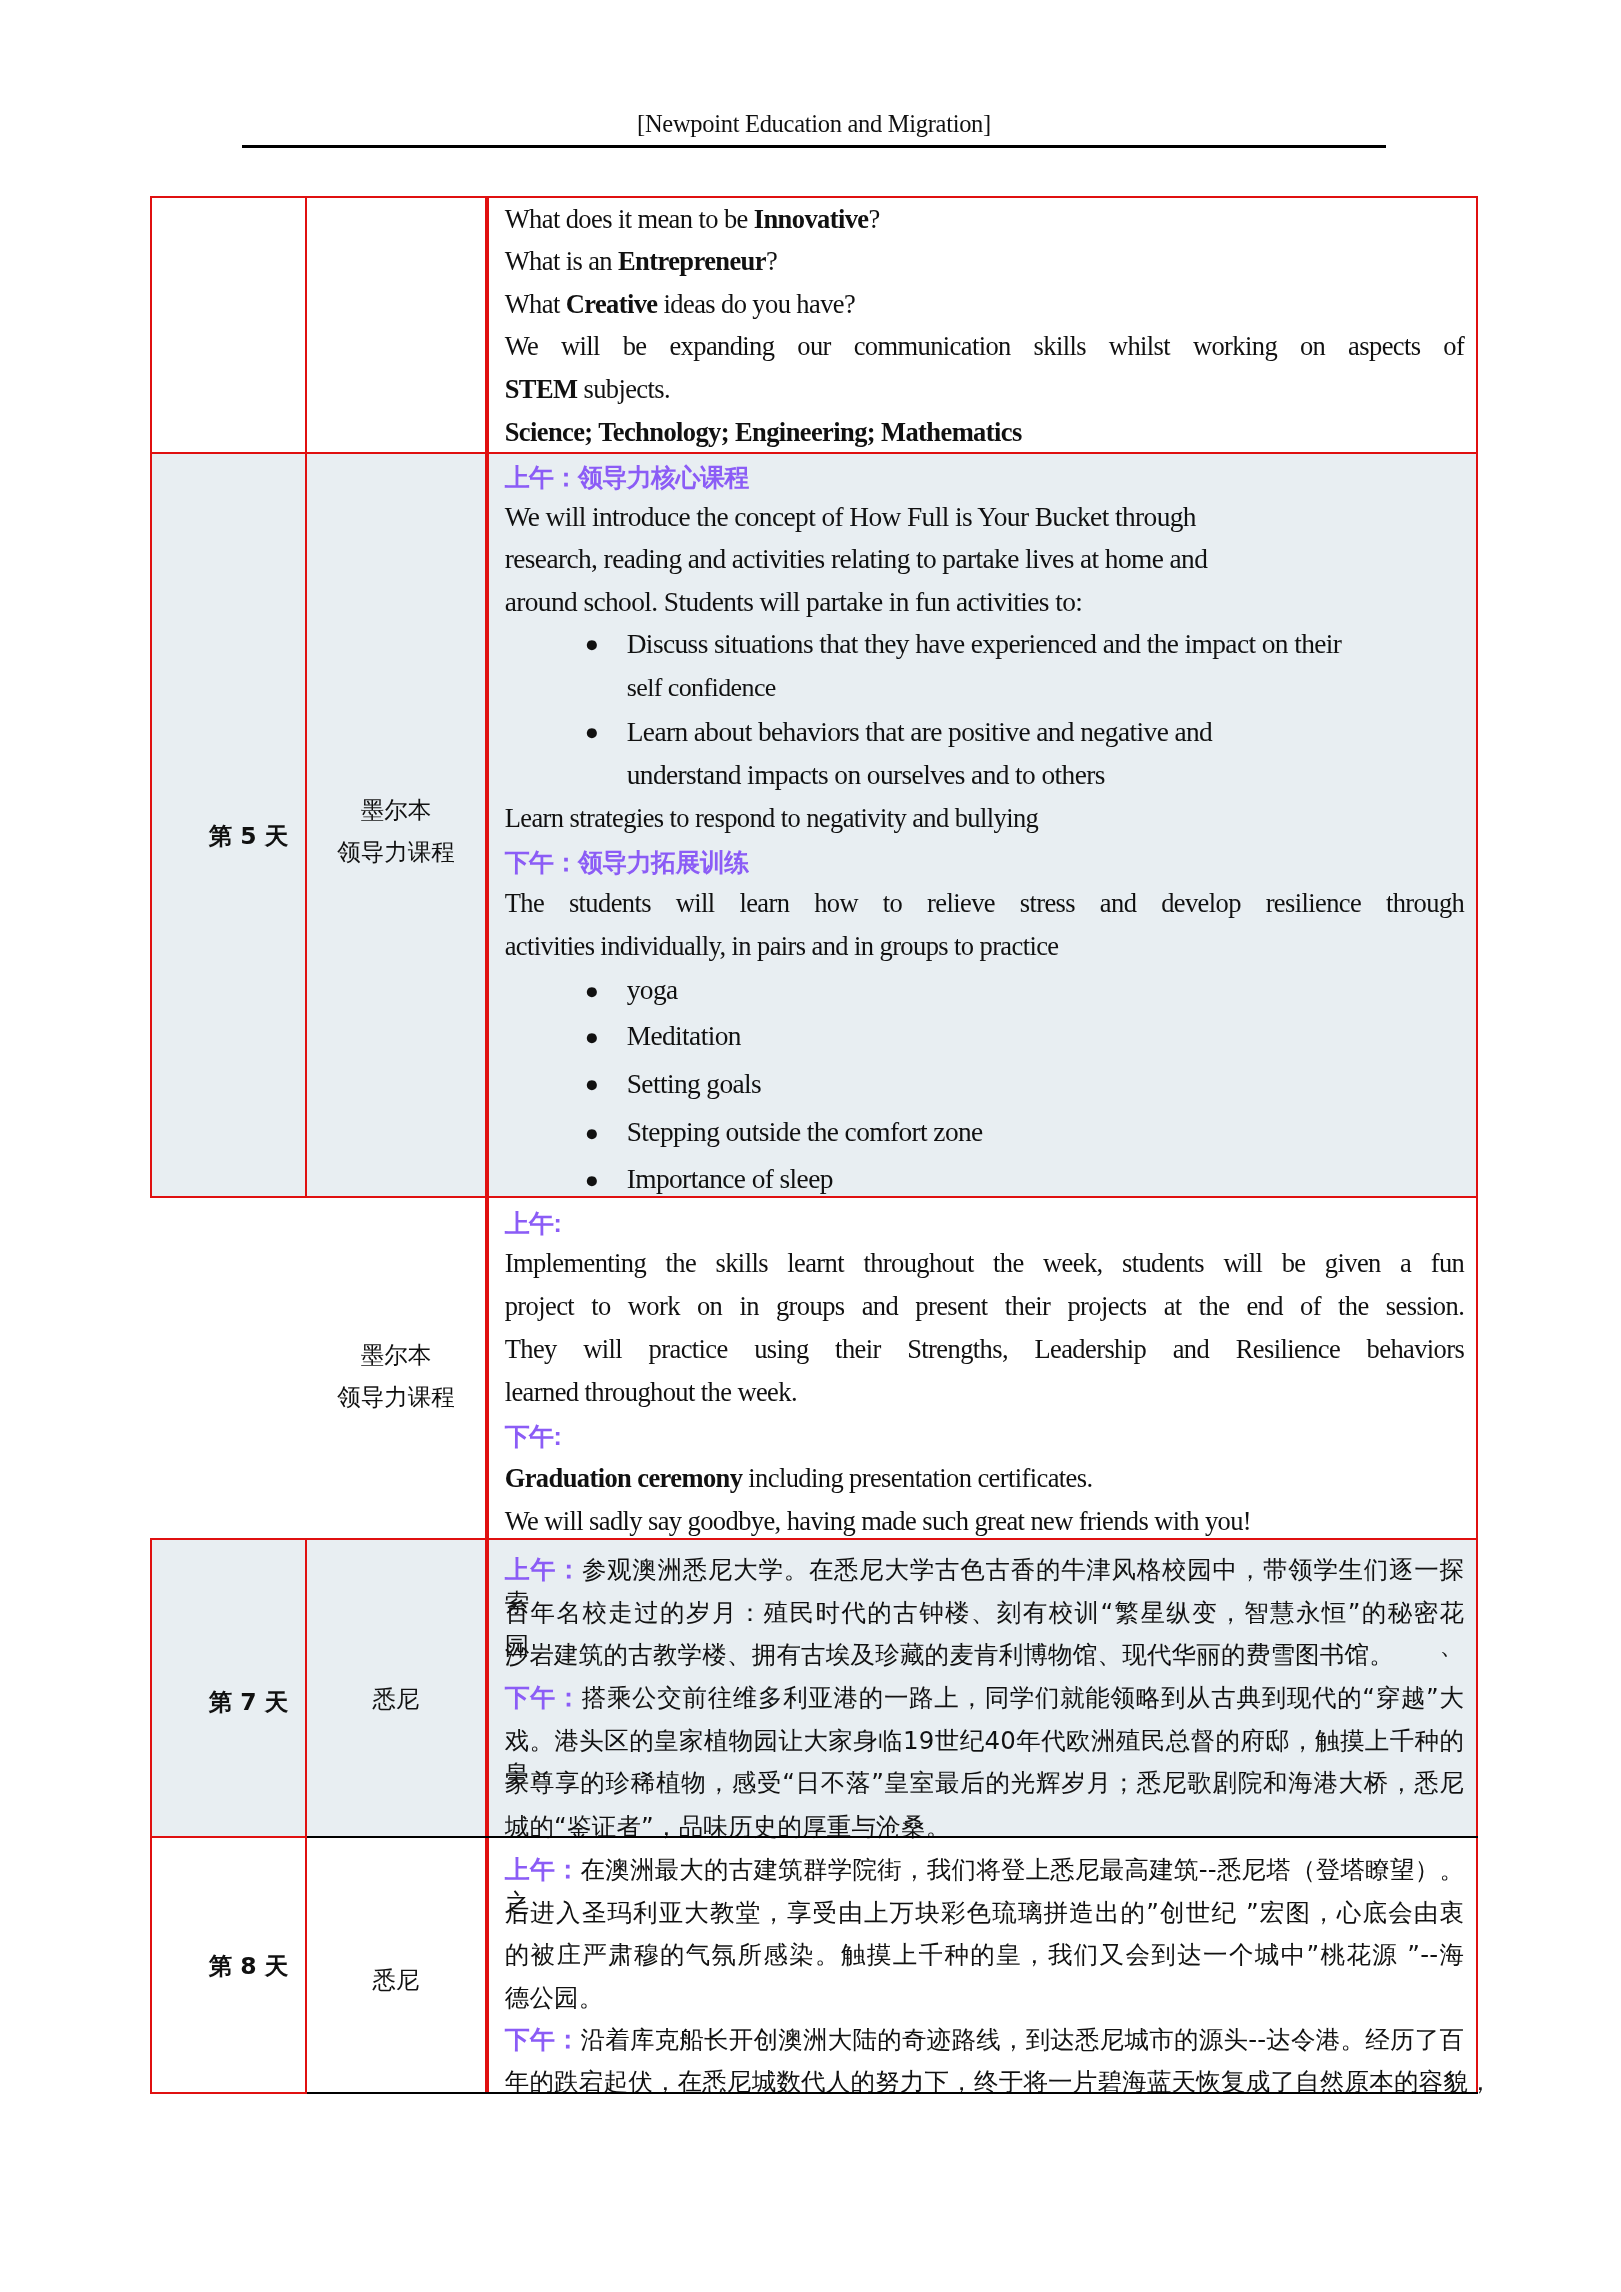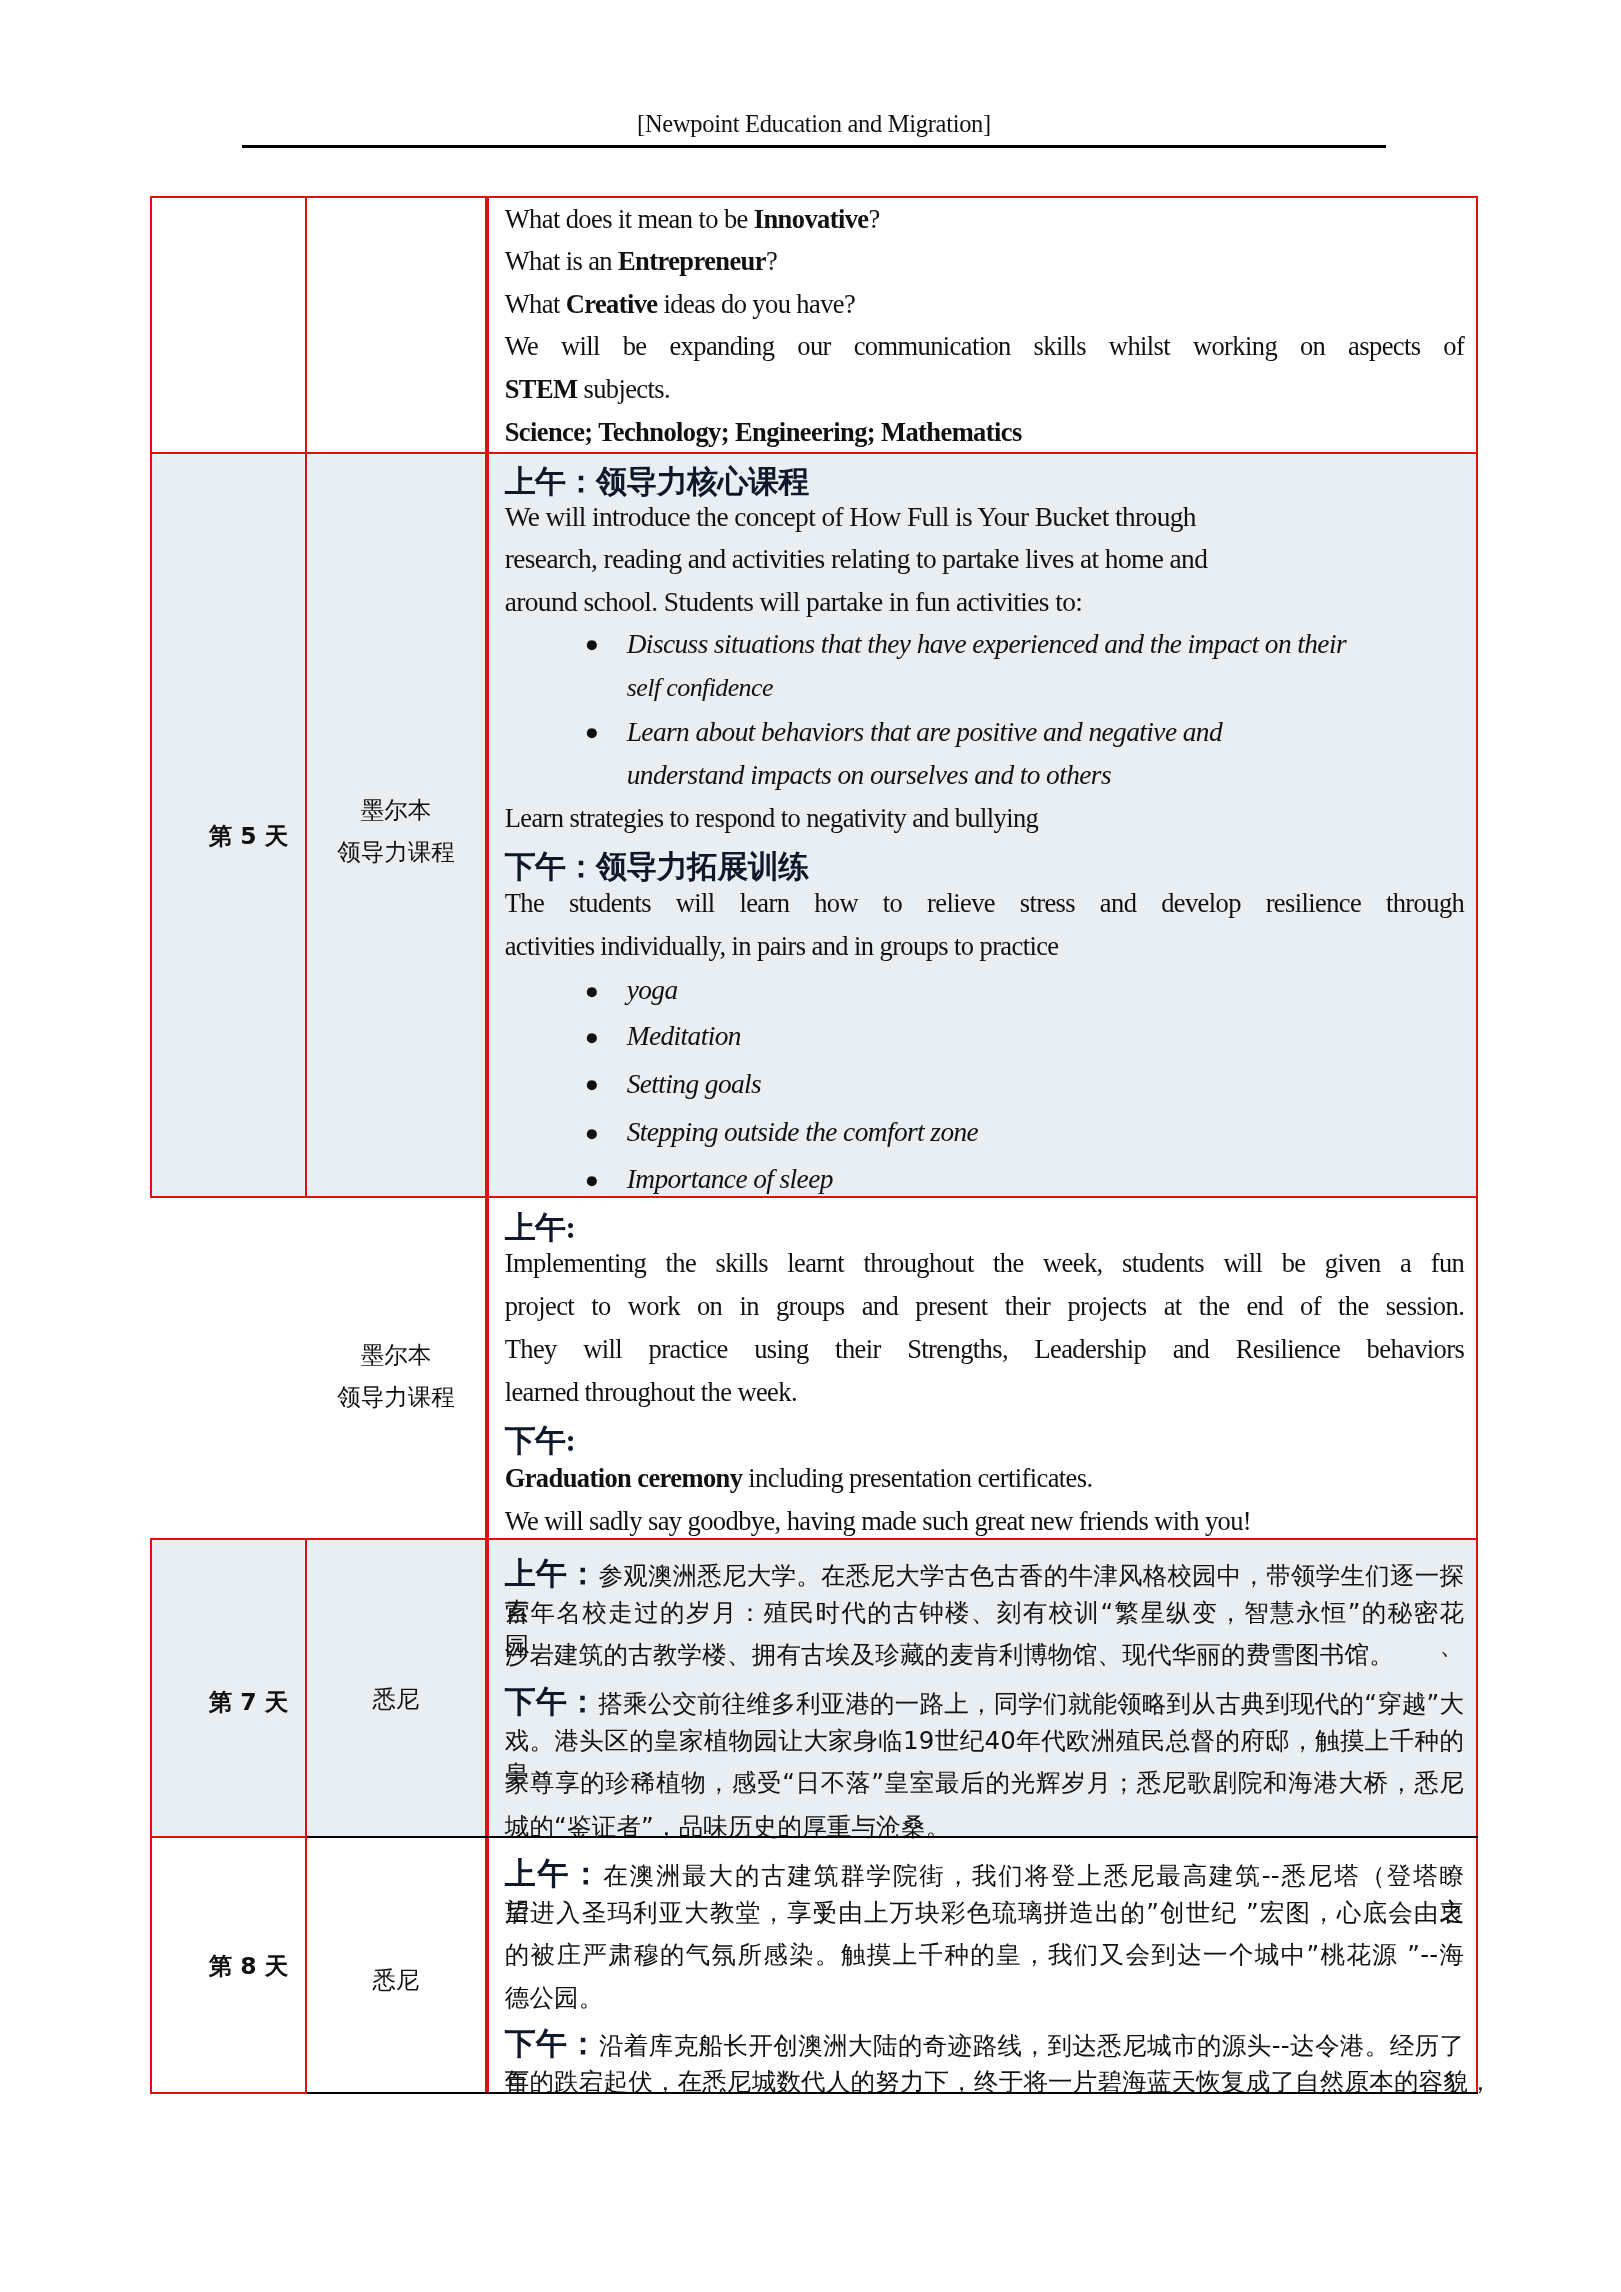--- a/index.html
+++ b/index.html
@@ -24,25 +24,25 @@
   .day-label, .place-label {
     position: absolute; left: 0; right: 0; text-align: center;
     font-family: "DejaVu Sans", sans-serif; color: #111;
   }
   .day-label { font-size: 23.5px; font-weight: bold; margin-left: 40px; }
   .place-label { font-size: 23.5px; line-height: 42px; }
 
   .content { position: absolute; left: 15.7px; right: 11.8px; top: 0; }
   .ln { position: absolute; left: 0; right: 0; white-space: nowrap; font-family: "Liberation Serif", serif; font-size: 26.5px; color: #111; letter-spacing: -0.6px; }
   .ln.just { text-align: justify; text-align-last: justify; white-space: normal; }
-  .ln.ind { left: 122px; font-style: italic; }
+  .ln.ind { left: 122px; }
   .bullet { position: absolute; left: 80px; font-family: "Liberation Serif", serif; font-size: 23.5px; color: #111; }
   .zh { font-family: "DejaVu Sans", sans-serif; font-size: 24.5px; letter-spacing: 0.2px; color: #111; }
   .zh.just { text-align: justify; text-align-last: justify; white-space: normal; }
-  .zh-b { font-family: Liberation Serif, serif; font-weight: bold; font-size: 31px; color: #0f172a; }
+  .zh-b { font-family: Liberation Sans, sans-serif; font-weight: bold; font-size: 25px; color: #8b5cf6; }
   b { font-weight: bold; }
 </style>
 </head>
 <body>
 
 <div class="page-header">[Newpoint Education and Migration]</div>
 <div class="header-rule"></div>
 
 <div class="tbl">
 

